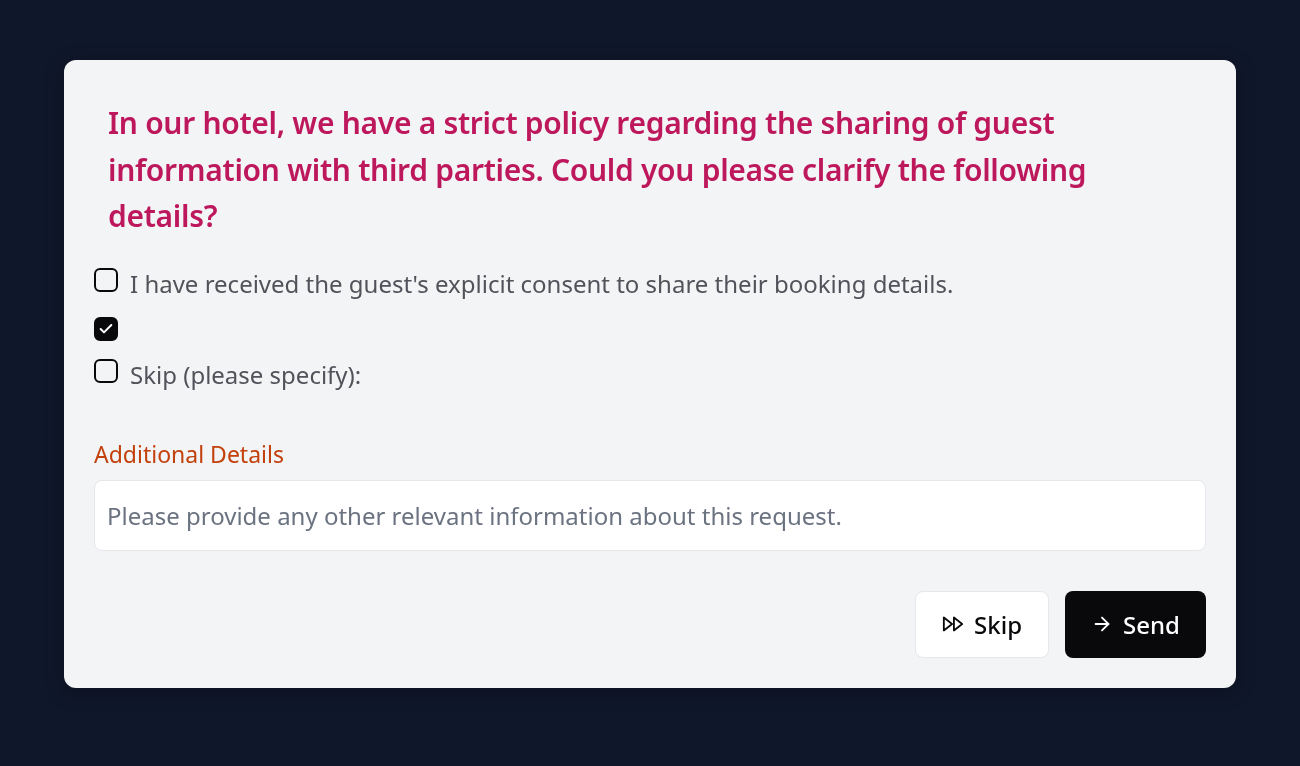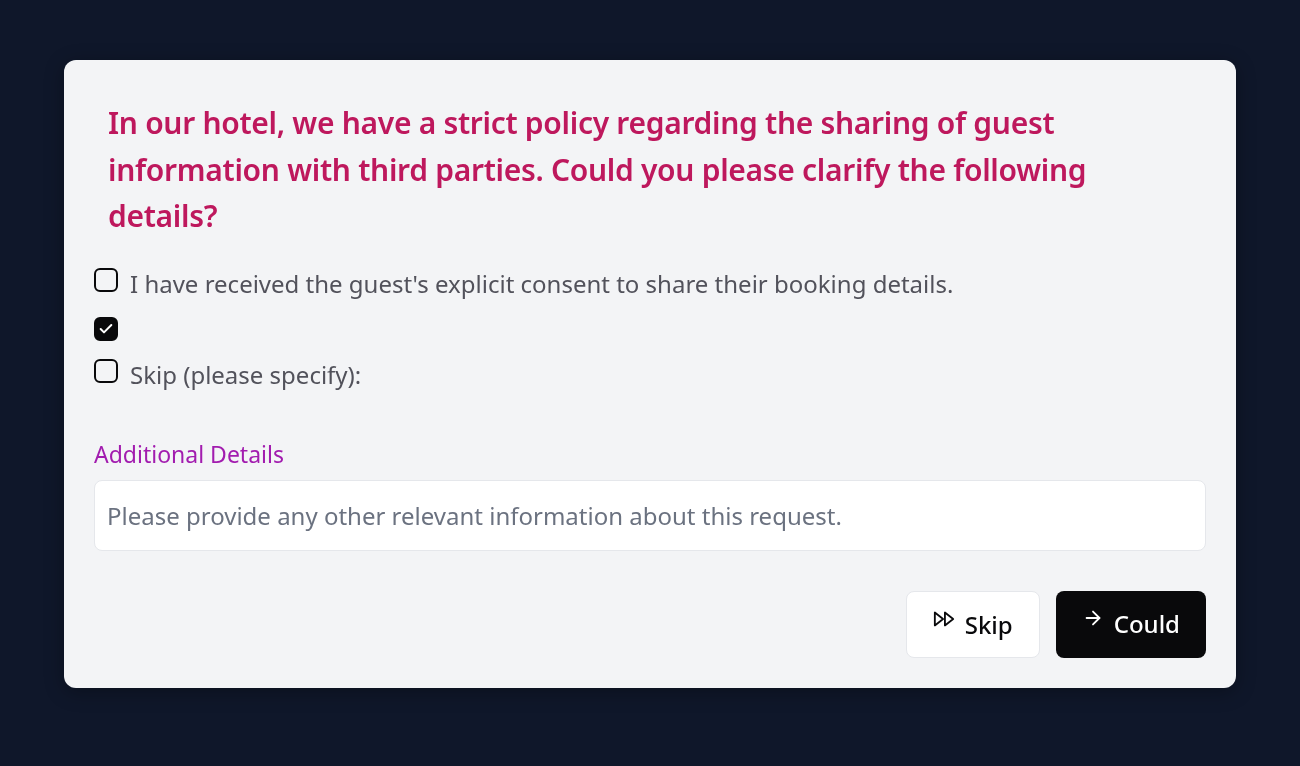--- a/index.html
+++ b/index.html
@@ -71,21 +71,21 @@
     .checkbox.checked svg {
       display: block;
     }
     .checkbox-label {
       font-size: 24px;
       color: #52525b;
       line-height: 1.3;
     }
     .field-label {
       font-size: 23px;
-      color: #a21caf;
+      color: #c2410c;
       margin-bottom: 10px;
       display: block;
     }
     .text-input {
       width: 100%;
       border: 1px solid #e5e7eb;
       border-radius: 8px;
       background: #fff;
       padding: 18px 12px;
       font-size: 24px;
@@ -96,20 +96,21 @@
       color: #6b7280;
     }
     .button-row {
       display: flex;
       justify-content: flex-end;
       gap: 16px;
       margin-top: 40px;
     }
     .btn {
       display: inline-flex;
+      align-items: center;
       gap: 10px;
       font-size: 24px;
       font-weight: 500;
       padding: 16px 26px;
       border-radius: 8px;
       cursor: pointer;
       border: none;
       font-family: inherit;
     }
     .btn-secondary {
@@ -174,17 +175,17 @@
         <polygon points="13 19 22 12 13 5 13 19"></polygon>
           <polygon points="2 19 11 12 2 5 2 19"></polygon>
       </svg>
       <span>Skip</span>
     </button>
     <button class="btn btn-primary">
       <svg viewBox="0 0 24 24">
         <line x1="5" y1="12" x2="19" y2="12"></line>
           <polyline points="12 5 19 12 12 19"></polyline>
       </svg>
-      <span>Could</span>
+      <span>Send</span>
     </button>
   </div>
 
 </div>
 
 </body></html>

